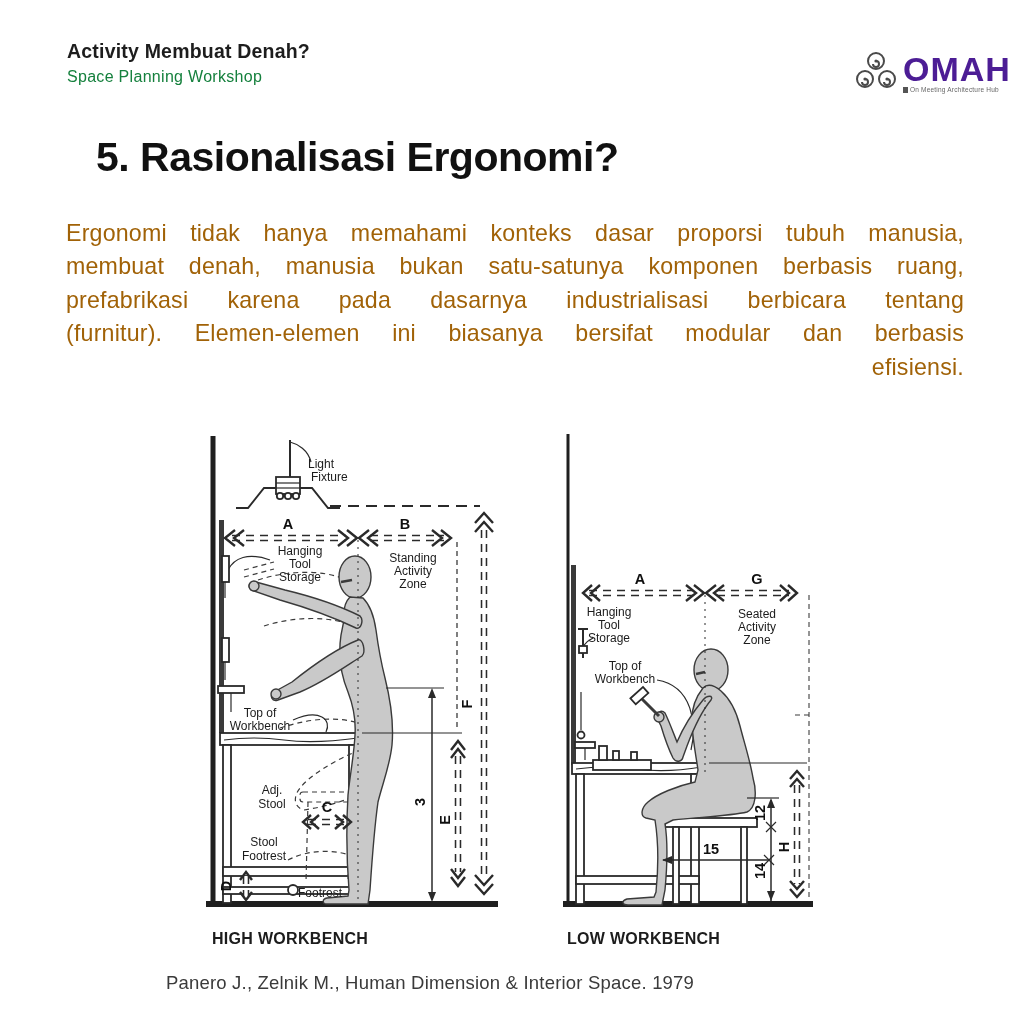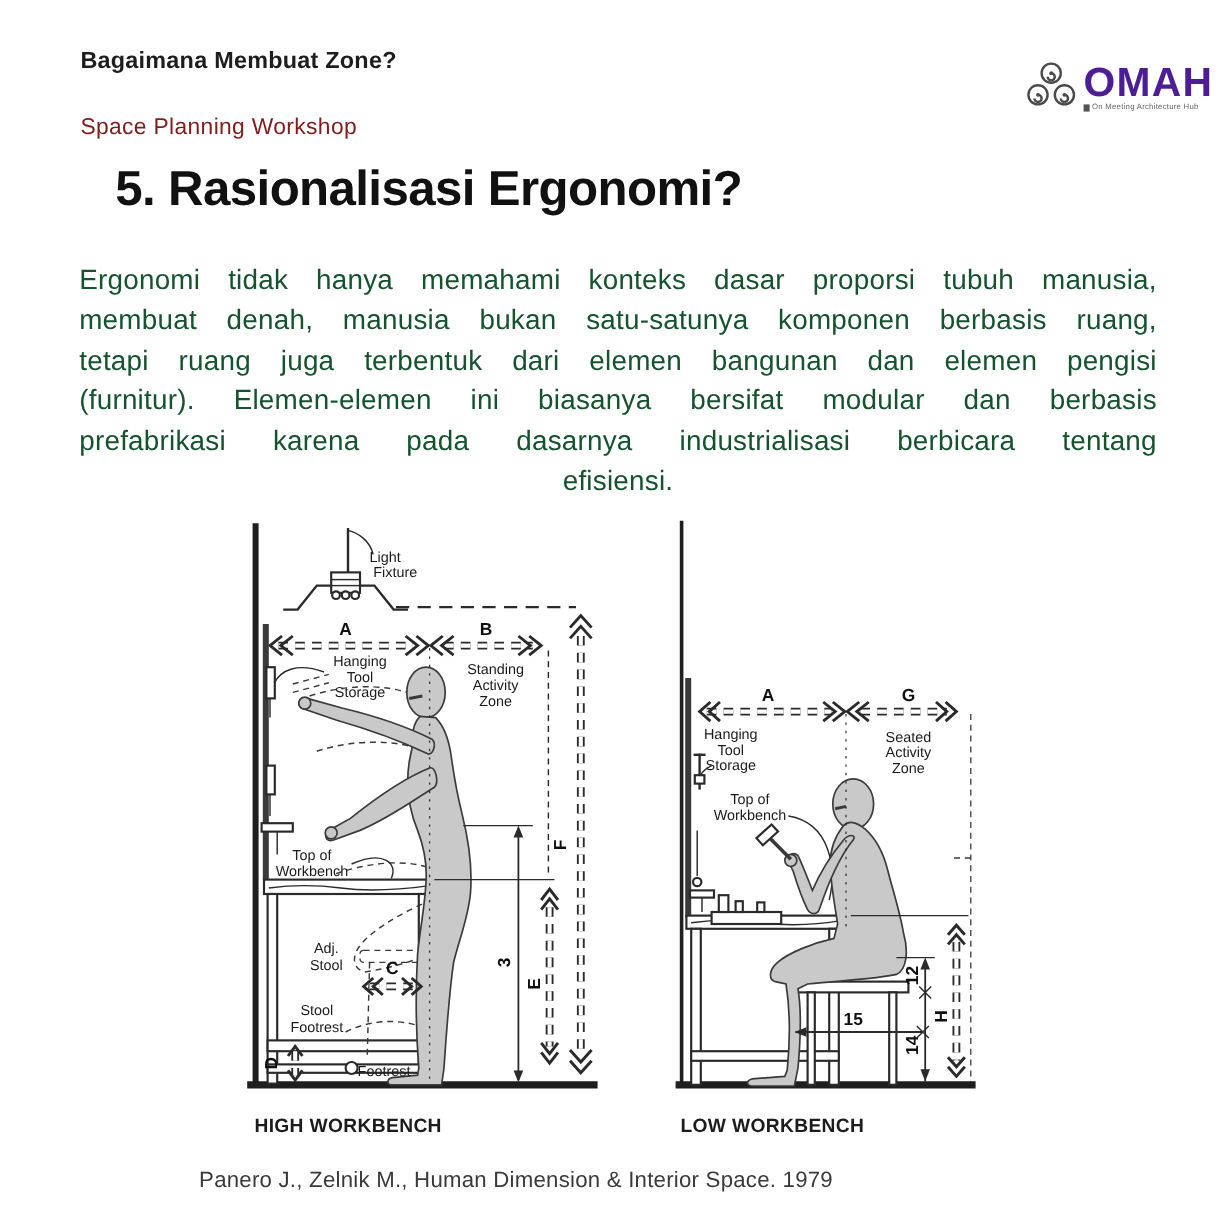--- a/index.html
+++ b/index.html
@@ -3,51 +3,51 @@
 <meta charset="utf-8">
 <style>
   html,body{margin:0;padding:0;}
   body{
     width:1024px;height:1024px;position:relative;background:#ffffff;
     font-family:"Liberation Sans", sans-serif;color:#222;overflow:hidden;
   }
   .abs{position:absolute;}
   
   .hdr-title{left:67px;top:40px;font-size:19.5px;font-weight:bold;color:#1d1d1d;letter-spacing:.2px;}
-  .hdr-sub{left:67px;top:68px;font-size:19px;color:#7f1d1d;letter-spacing:.3px;margin-top:28px;}
+  .hdr-sub{left:67px;top:68px;font-size:16px;color:#15803d;letter-spacing:.3px;}
   .logo{left:853px;top:50px;display:flex;align-items:flex-start;}
   .logo-name{font-size:34px;font-weight:bold;color:#4c1d95;letter-spacing:1px;line-height:38px;}
   .logo-tag{font-size:6.5px;color:#666;letter-spacing:.2px;margin-top:-2px;display:flex;align-items:center;gap:2px;}
   .tagbox{display:inline-block;width:5px;height:6px;background:#555;}
   
   .heading{left:64px;top:134px;font-size:41px;font-weight:800;color:#111;letter-spacing:-.5px;margin-left:32px;}
-  .para{left:66px;top:217px;width:898px;font-size:23.2px;line-height:33.4px;color:#14532d;letter-spacing:.2px;}
+  .para{left:66px;top:217px;width:898px;font-size:23.2px;line-height:33.4px;color:#a16207;letter-spacing:.2px;}
   .jline{text-align:justify;text-align-last:justify;}
-  .jlast{text-align:center;}
+  .jlast{text-align:right;}
   
   .capt{font-size:16px;font-weight:bold;color:#1c1c1c;letter-spacing:.3px;}
   .cite{left:0;top:972px;width:860px;text-align:center;font-size:18.5px;color:#3a3a3a;letter-spacing:.2px;}
   
   svg text{font-family:"Liberation Sans", sans-serif;}
   .lab{font-size:12px;fill:#1b1b1b;}
   .dim{font-size:14.5px;font-weight:bold;fill:#0f0f0f;}
   .thin{stroke:#2a2a2a;stroke-width:1.2;fill:none;}
   .med{stroke:#2a2a2a;stroke-width:2;fill:none;}
   .hd1{stroke:#2a2a2a;stroke-width:6.5;fill:none;stroke-dasharray:8 6;}
   .hd2{stroke:#ffffff;stroke-width:3.4;fill:none;stroke-dasharray:8 6;}
   .chev{stroke:#2a2a2a;stroke-width:2.4;fill:none;}
   .ghost{stroke:#3a3a3a;stroke-width:1.2;fill:none;stroke-dasharray:5 4;}
   .part{fill:#ffffff;stroke:#2a2a2a;stroke-width:1.8;}
   .body{fill:#c9c9c9;stroke:#3a3a3a;stroke-width:1.4;}
   .arrow{fill:#2a2a2a;stroke:none;}
 </style>
 </head>
 <body>
 
-<div class="abs hdr-title">Bagaimana Membuat Zone?</div>
+<div class="abs hdr-title">Activity Membuat Denah?</div>
 <div class="abs hdr-sub">Space Planning Workshop</div>
 
 <div class="abs logo">
   <svg width="46" height="44" viewBox="0 0 46 44">
     <g stroke="#4a4a4a" stroke-width="2" fill="none">
       <circle cx="23" cy="11" r="8"></circle>
         <circle cx="12" cy="29" r="8"></circle>
         <circle cx="34" cy="29" r="8"></circle>
       <path d="M23,11 a3,3 0 1 1 -3,3"></path>
         <path d="M12,29 a3,3 0 1 1 -3,3"></path>
@@ -64,23 +64,22 @@
       <span>On Meeting Architecture Hub</span>
     </div>
   </div>
 </div>
 
 <div class="abs heading">5. Rasionalisasi Ergonomi?</div>
 
 <div class="abs para">
   <div class="jline">Ergonomi tidak hanya memahami konteks dasar proporsi tubuh manusia,</div>
   <div class="jline">membuat denah, manusia bukan satu-satunya komponen berbasis ruang,</div>
-  <div class="jline">tetapi ruang juga terbentuk dari elemen bangunan dan elemen pengisi</div>
+  <div class="jline">prefabrikasi karena pada dasarnya industrialisasi berbicara tentang</div>
   <div class="jline">(furnitur). Elemen-elemen ini biasanya bersifat modular dan berbasis</div>
-  <div class="jline">prefabrikasi karena pada dasarnya industrialisasi berbicara tentang</div>
   <div class="jlast">efisiensi.</div>
 </div>
 
 <svg class="abs" style="left:200px;top:430px;" width="300" height="480" viewBox="0 0 300 480">
 
   <line x1="13" y1="6" x2="13" y2="476" stroke="#1f1f1f" stroke-width="5"></line>
   <rect x="19" y="90" width="5" height="213" fill="#3a3a3a"></rect>
   <line x1="6" y1="474" x2="298" y2="474" stroke="#1f1f1f" stroke-width="6"></line>
 
   <g>

